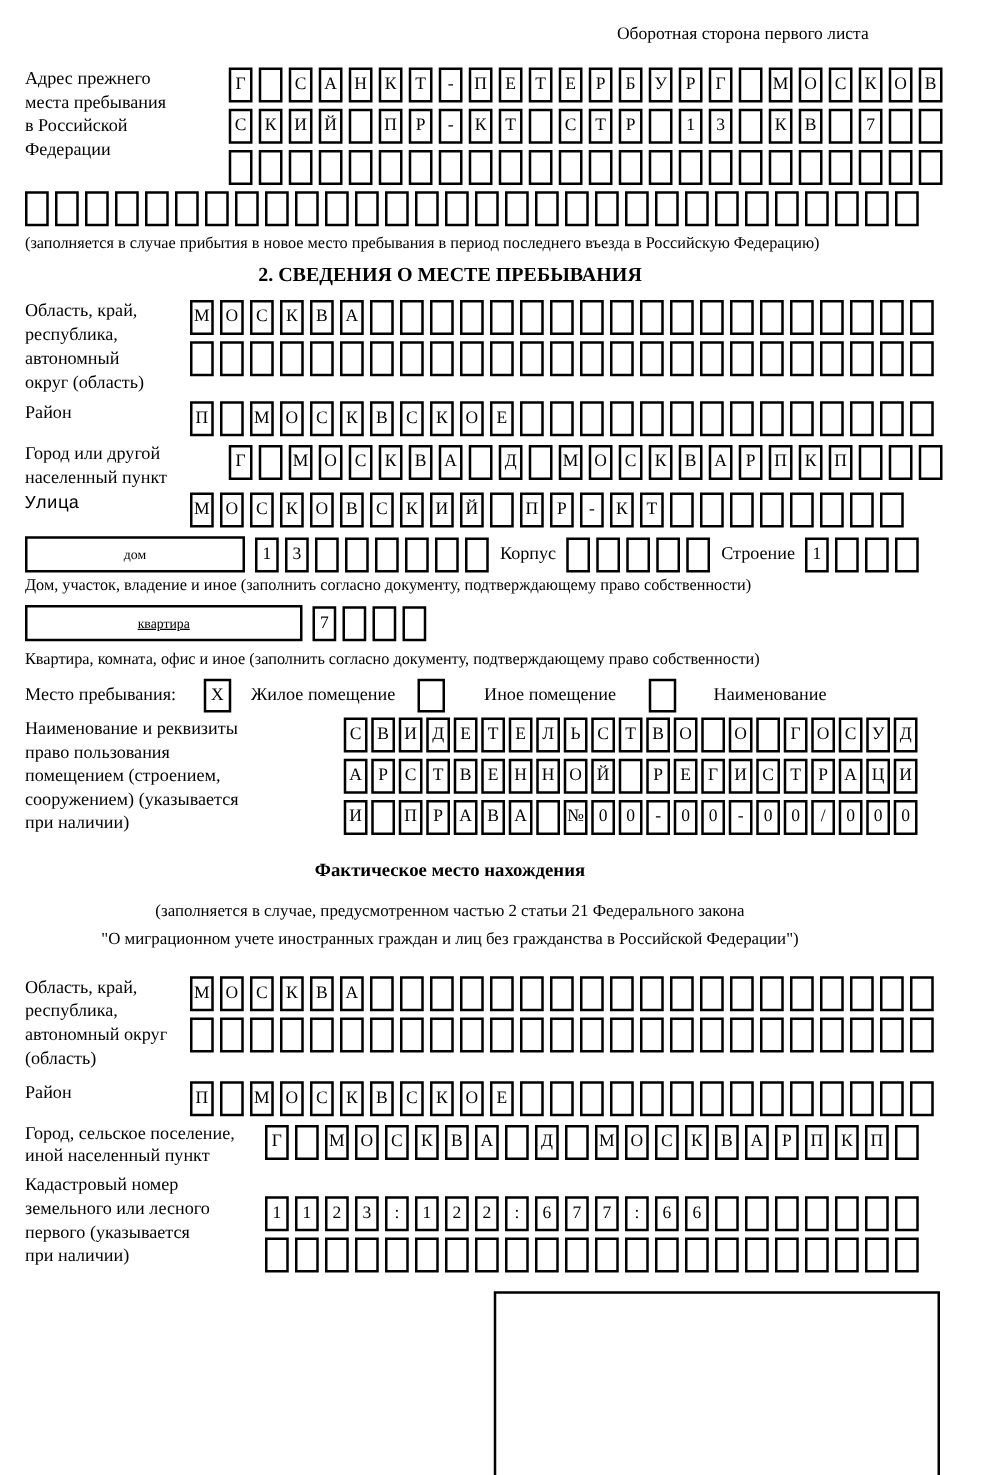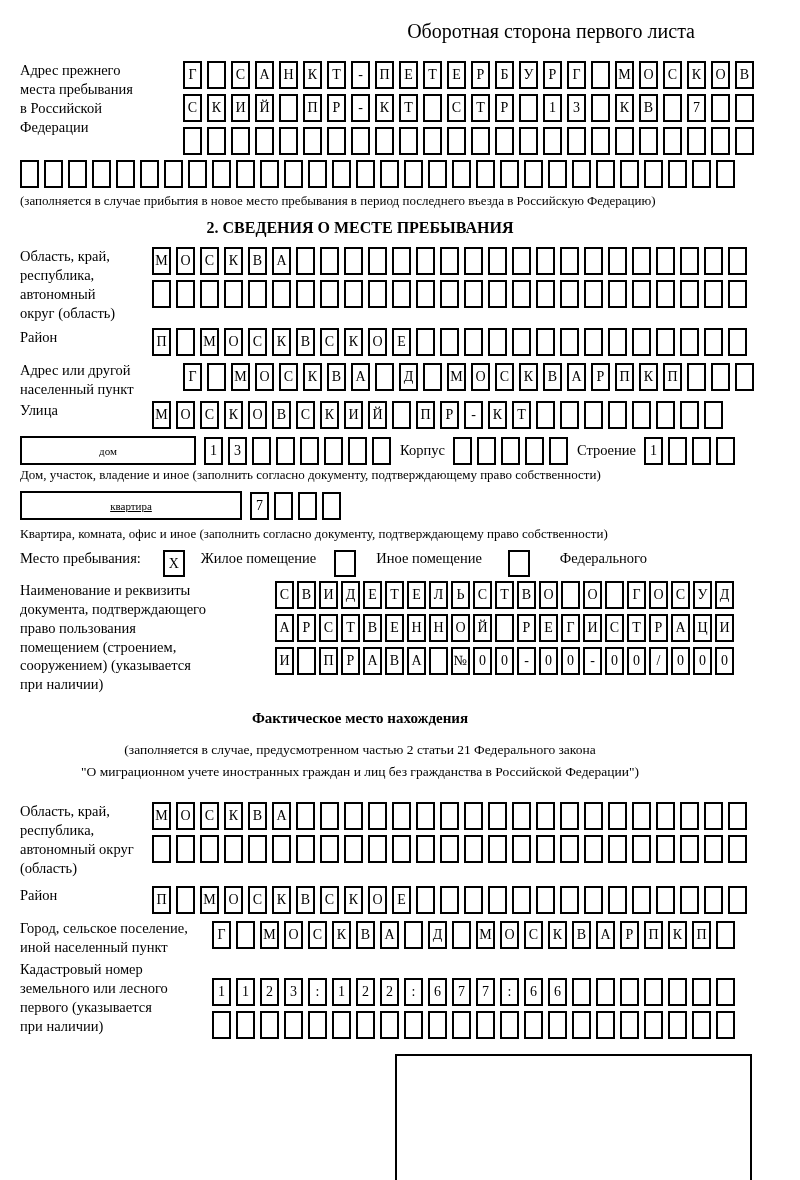--- a/index.html
+++ b/index.html
@@ -1,31 +1,31 @@
 <!DOCTYPE html>
 <html><head>
 <meta charset="utf-8">
 <style>
   html,body{margin:0;padding:0;background:#fff;color:#000;}
   body{width:800px;height:1180px;font-family:"Liberation Serif","DejaVu Serif",serif;}
   .sheet{padding:16px 40px 0 20px;width:740px;box-sizing:border-box;}
-  .top-note{text-align:right;font-size:20px;margin:4px 5px 18px 0;}
+  .top-note{text-align:right;font-size:14px;margin:4px 5px 18px 0;}
   .cell{display:inline-flex;flex:none;width:15px;height:24px;border:2px solid #000;margin-right:5px;
         align-items:center;justify-content:center;font-size:14px;line-height:1;}
   .tight .cell{margin-right:3px;}
   .cellrow{display:flex;margin-bottom:5px;}
   .field{display:flex;align-items:flex-start;}
   .flabel{flex:none;font-size:14.5px;line-height:1.3;}
   .caption{font-size:13px;margin:2px 0 8px 0;}
   .center{}
   .sec-title{font-weight:bold;font-size:16px;text-align:center;margin:10px 0 10px 0;}
   .sub-title{font-weight:bold;font-size:15px;text-align:center;margin:16px 0 12px 0;}
   .widebox{border:2px solid #000;height:25px;display:flex;flex:none;align-items:center;justify-content:center;font-size:11px;}
   .cb{display:inline-flex;flex:none;width:18px;height:23px;border:2px solid #000;align-items:center;justify-content:center;font-size:14px;}
-  .stay-row{display:flex;align-items:flex-start;font-size:14.5px;margin-top:6px;}
+  .stay-row{display:flex;align-items:center;font-size:14.5px;margin-top:6px;}
   .stamp-box{width:353px;height:172px;border:2px solid #000;margin-left:375px;margin-top:10px;}
   .notes-center{font-size:13.5px;text-align:center;line-height:1.6;margin-bottom:20px;}
 </style>
 </head>
 <body>
 
 <div class="sheet">
 
   <div class="top-note">Оборотная сторона первого листа</div>
 
@@ -244,21 +244,21 @@
         <span class="cell"></span>
         <span class="cell"></span>
         <span class="cell"></span>
         <span class="cell"></span>
         <span class="cell"></span>
       </div>
   </div>
 
   <div class="field">
     <div class="flabel" style="width:163px;">
-        <div>Адрес или другой</div>
+        <div>Город или другой</div>
         <div>населенный пункт</div>
       </div>
     <div class="cellrow" style="margin-top:2px;">
         <span class="cell">Г</span>
         <span class="cell"></span>
         <span class="cell">М</span>
         <span class="cell">О</span>
         <span class="cell">С</span>
         <span class="cell">К</span>
         <span class="cell">В</span>
@@ -276,21 +276,21 @@
         <span class="cell">П</span>
         <span class="cell">К</span>
         <span class="cell">П</span>
         <span class="cell"></span>
         <span class="cell"></span>
         <span class="cell"></span>
       </div>
   </div>
 
   <div class="field" style="margin-top:2px;">
-    <div class="flabel" style="width:132px;">Улица</div>
+    <div class="flabel" style="width:132px;font-family:Liberation Mono, monospace;">Улица</div>
     <div class="cellrow">
         <span class="cell">М</span>
         <span class="cell">О</span>
         <span class="cell">С</span>
         <span class="cell">К</span>
         <span class="cell">О</span>
         <span class="cell">В</span>
         <span class="cell">С</span>
         <span class="cell">К</span>
         <span class="cell">И</span>
@@ -351,29 +351,28 @@
         <span class="cell"></span>
       </div>
   </div>
   <div class="caption" style="margin-top:6px;">Квартира, комната, офис и иное (заполнить согласно документу, подтверждающему право собственности)</div>
 
   <div class="stay-row">
     <span>Место пребывания:</span>
     <span class="cb" style="margin-left:22px;">X</span>
     <span style="margin-left:16px;">Жилое помещение</span>
     <span class="cb" style="margin-left:18px;"></span>
-    <span style="margin-left:20px;">Иное помещение</span>
+    <span style="margin-left:31px;">Иное помещение</span>
     <span class="cb" style="margin-left:26px;"></span>
-    <span style="margin-left:30px;">Федерального</span>
+    <span style="margin-left:30px;">Наименование</span>
   </div>
 
   <div class="field" style="margin-top:4px;">
     <div class="flabel" style="width:255px;">
         <div>Наименование и реквизиты</div>
-        <div>документа, подтверждающего</div>
         <div>право пользования</div>
         <div>помещением (строением,</div>
         <div>сооружением) (указывается</div>
         <div>при наличии)</div>
       </div>
     <div class="tight">
       <div class="cellrow">
           <span class="cell">С</span>
           <span class="cell">В</span>
           <span class="cell">И</span>

